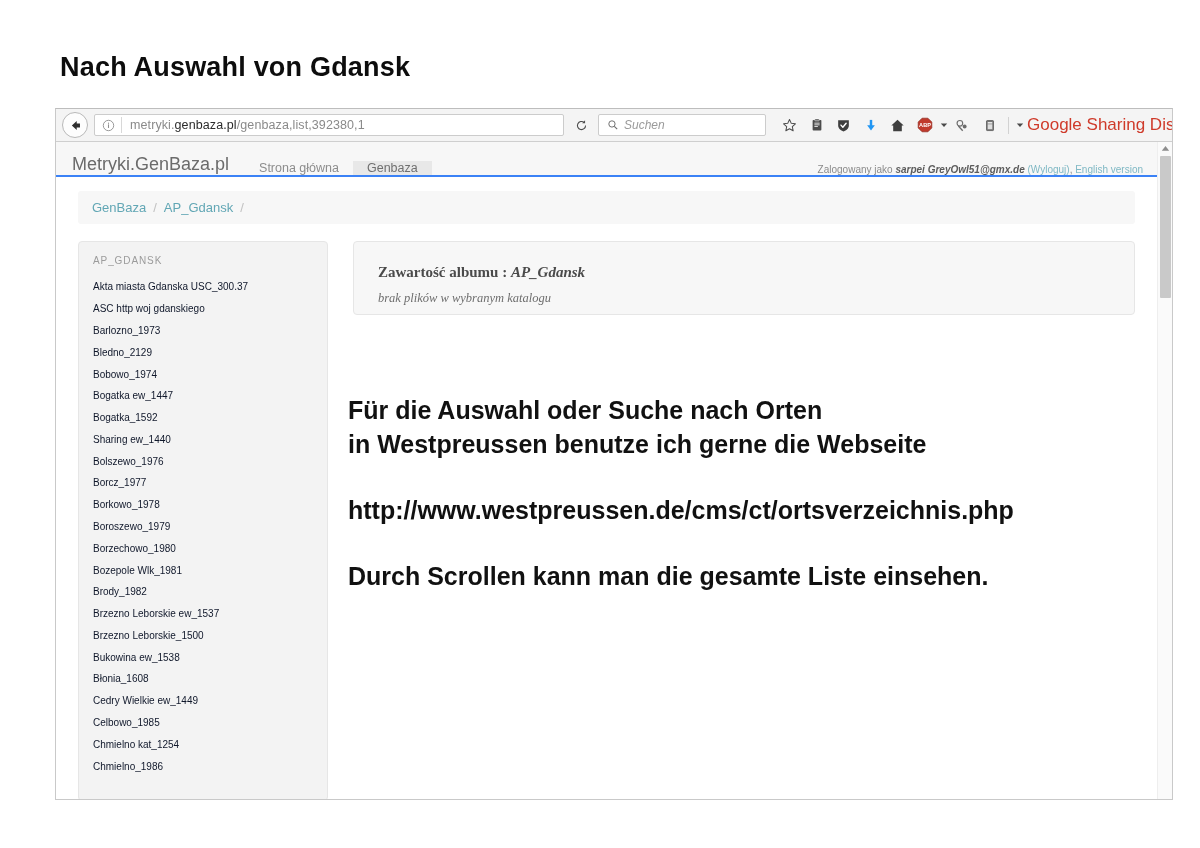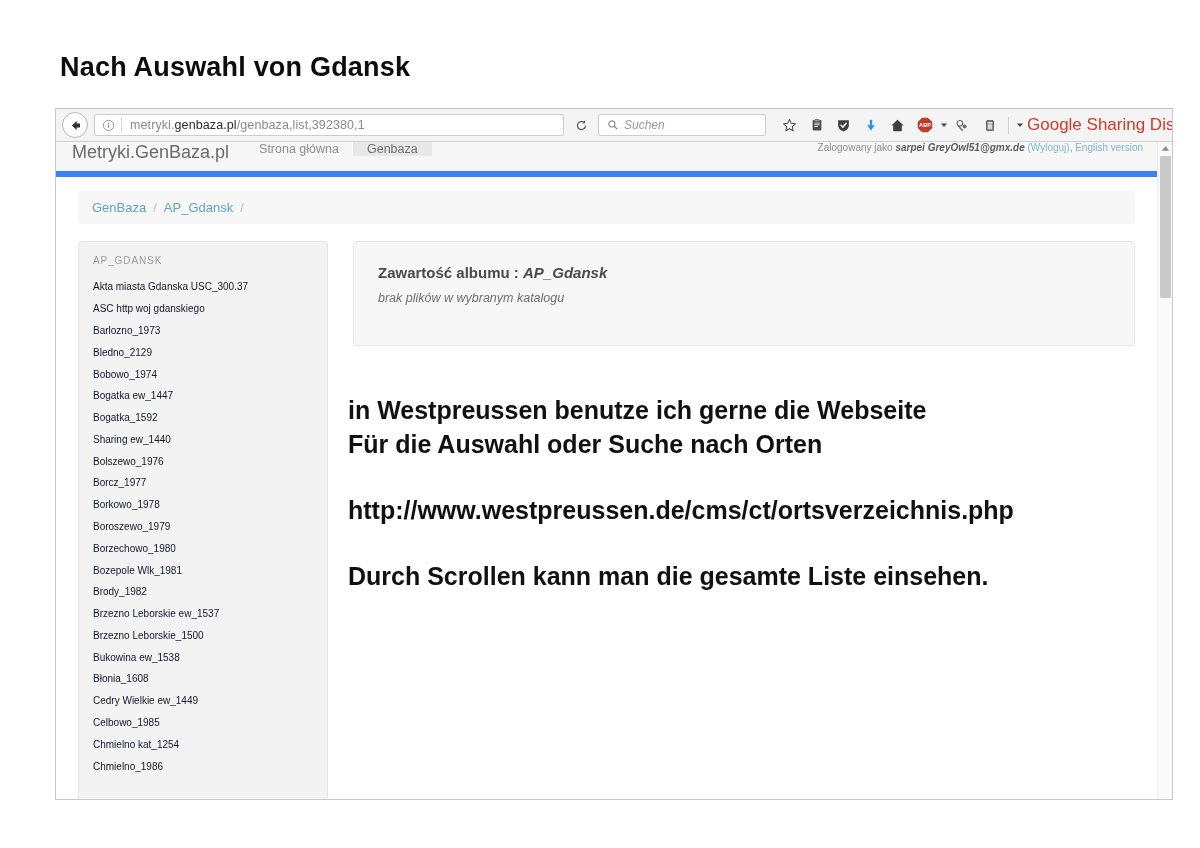--- a/index.html
+++ b/index.html
@@ -216,23 +216,23 @@
     right: 15px;
     bottom: 0;
     background: #ffffff;
     overflow: hidden;
   }
 
   
   .site-nav {
     height: 35px;
     background: #f7f7f7;
-    border-bottom: 6px solid #3b82f6;
-    display: flex;
-    align-items: flex-start;
+    border-bottom: 2px solid #3b82f6;
+    display: flex;
+    align-items: flex-end;
     padding-left: 12px;
     box-sizing: border-box;
   }
   .brand {
     display: flex;
     align-items: center;
     font-size: 18px;
     color: #6b6b6b;
     padding: 0 16px 0 4px;
     white-space: nowrap;
@@ -320,22 +320,23 @@
   }
 
   .content {
     flex: 1 1 auto;
     min-width: 0;
   }
   .album-panel {
     background: #f7f7f7;
     border: 1px solid #e6e6e6;
     border-radius: 4px;
-    padding: 22px 24px 40px 24px;
-    box-sizing: border-box;
+    padding: 22px 24px 8px 24px;
+    box-sizing: border-box;
+    font-family: Liberation Serif, serif;
   }
   .album-title {
     font-size: 15px;
     font-weight: bold;
     color: #4a4a4a;
     margin: 0 0 10px 0;
   }
   .album-title .album-name { font-style: italic; }
   .album-empty {
     font-size: 12.5px;
@@ -581,21 +582,21 @@
               <path d="M5 1 L9.2 6.6 L0.8 6.6 Z" fill="#8d8d8d"></path>
             </svg>
         </div>
         <div class="vscroll-thumb"></div>
       </div>
 
     </div>
   </div>
 
   <div class="annot">
+    <div>Für die Auswahl oder Suche nach Orten</div>
     <div>in Westpreussen benutze ich gerne die Webseite</div>
-    <div>Für die Auswahl oder Suche nach Orten</div>
     <div class="gap"></div>
     <div>http://www.westpreussen.de/cms/ct/ortsverzeichnis.php</div>
     <div class="gap"></div>
     <div>Durch Scrollen kann man die gesamte Liste einsehen.</div>
   </div>
 
 </div>
 
 </body></html>

